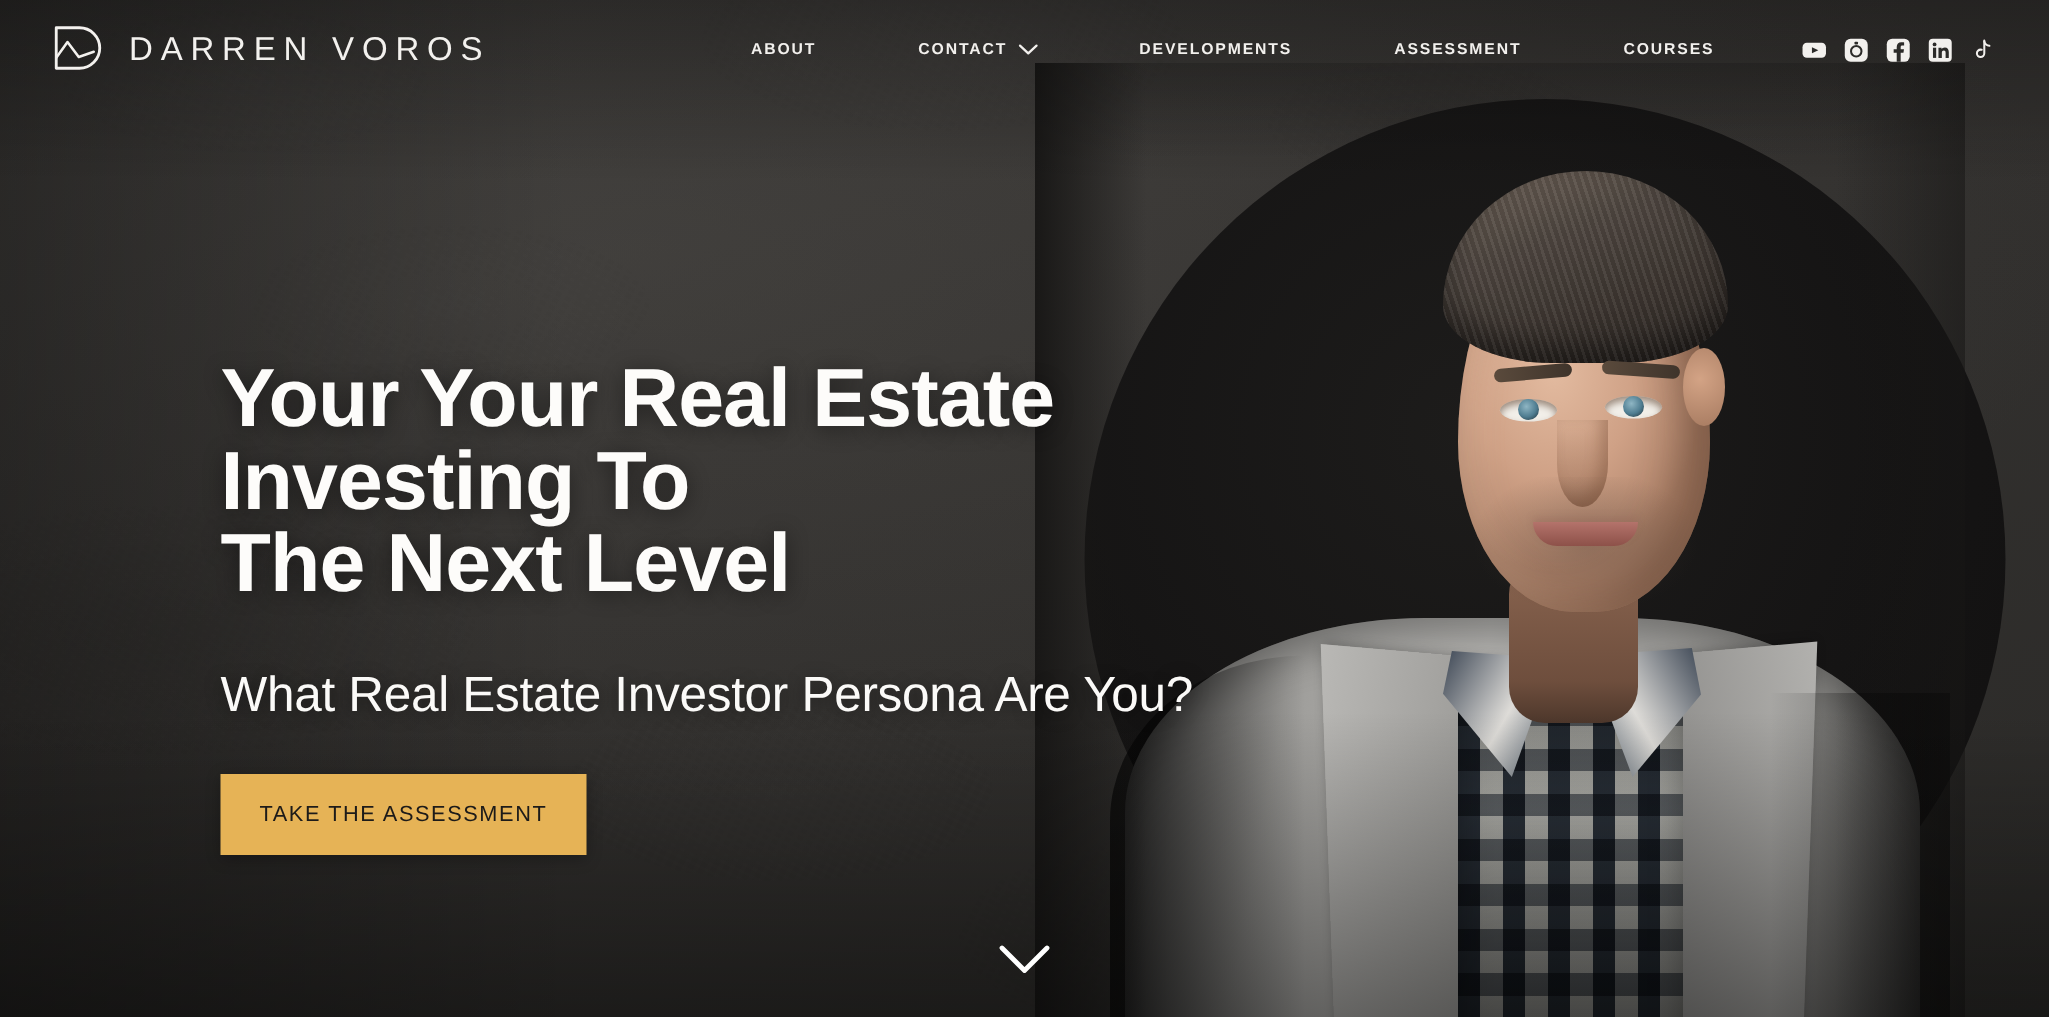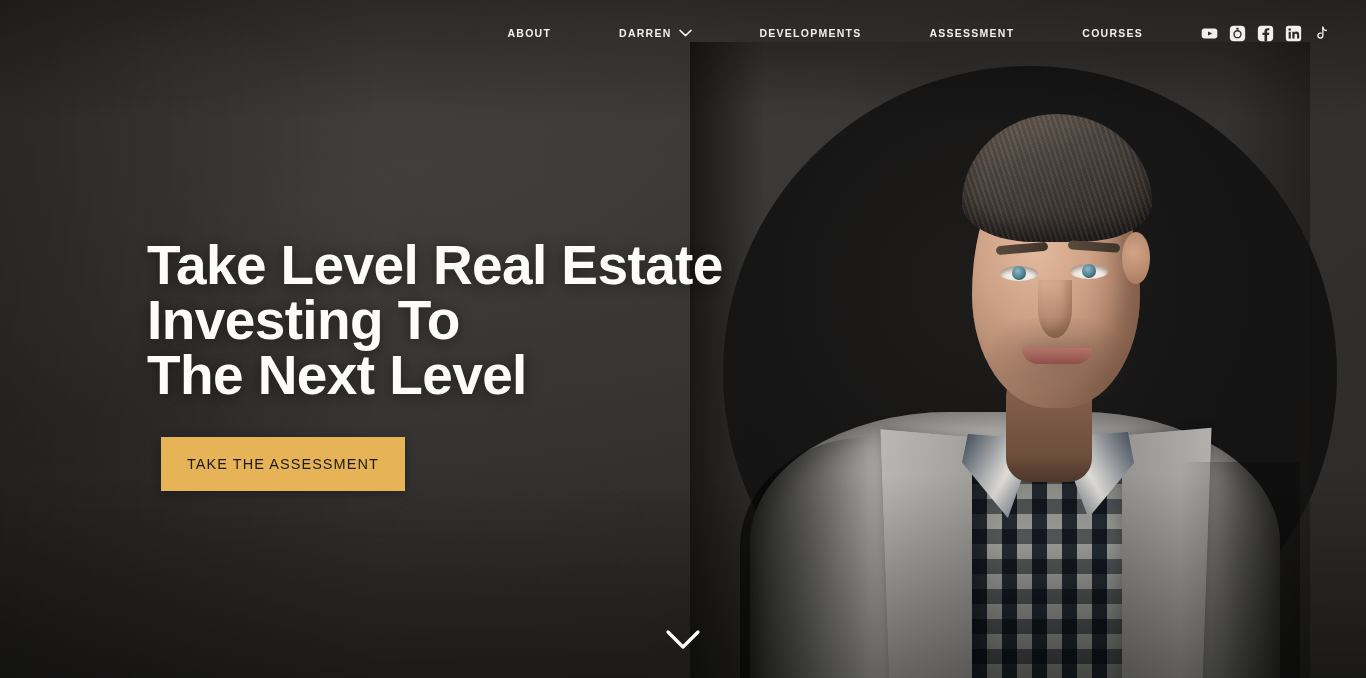--- a/index.html
+++ b/index.html
@@ -254,21 +254,20 @@
   }
   .cta{
     display:inline-flex; align-items:center; justify-content:center;
     margin-top:34px;
     min-width:199px; height:54px; padding:0 26px;
     background:#e6b356;
     color:#1d1b19;
     font-size:14.5px; font-weight:400; letter-spacing:1.05px;
     border:none; cursor:pointer;
     box-shadow:0 2px 10px rgba(0,0,0,.30);
-    margin-left:14px;
   }
 
   
   .scroll-cue{
     position:absolute; left:665px; top:628px; z-index:16;
     width:36px; height:24px; cursor:pointer;
   }
   .scroll-cue svg{ display:block; width:36px; height:24px; }
 </style>
 </head>
@@ -304,29 +303,38 @@
       <div class="blazer-shadow-r"></div>
     </div>
     <div class="subject-fade"></div>
   </div>
 
   <div class="hero-vignette"></div>
 </div>
 
 <header class="site-header">
 
+  <div class="brand">
+    <span>
+      <svg class="brand-mark" viewBox="0 0 36 36" fill="none">
+        <path d="M3.5 3.5 H19 a13.5 13.5 0 0 1 0 27 H3.5 Z" stroke="#f3f1ee" stroke-width="1.9" stroke-linejoin="round"></path>
+        <path d="M3.5 23.5 L11 13 L18.5 23 L28.5 19.5" stroke="#f3f1ee" stroke-width="1.7" stroke-linejoin="round" stroke-linecap="round"></path>
+      </svg>
+    </span>
+    <span class="brand-name">DARREN VOROS</span>
+  </div>
 
   <nav class="nav">
 
     <div class="nav-item">
       <span>ABOUT</span>
     </div>
 
     <div class="nav-item">
-      <span>DARREN</span>
+      <span>CONTACT</span>
       <span>
         <svg class="chev-down" viewBox="0 0 13 8" fill="none">
           <path d="M1 1.4 L6.5 6.6 L12 1.4" stroke="#f2f0ed" stroke-width="1.5" stroke-linecap="round" stroke-linejoin="round"></path>
         </svg>
       </span>
     </div>
 
     <div class="nav-item">
       <span>DEVELOPMENTS</span>
     </div>
@@ -379,22 +387,23 @@
           <path d="M11.6 2.4 V12.4 a2.9 2.9 0 1 1 -2.9 -2.9 c.3 0 .6.04.9.12" stroke="#f2f0ed" stroke-width="1.6" stroke-linecap="round" stroke-linejoin="round"></path>
           <path d="M11.6 3.1 c.5 1.9 2 3.2 4 3.4" stroke="#f2f0ed" stroke-width="1.6" stroke-linecap="round" stroke-linejoin="round"></path>
         </svg>
       </span>
 
     </div>
   </nav>
 </header>
 
 <div class="hero-content">
-  <h1 class="hero-title">Take Level Real Estate Investing To
+  <h1 class="hero-title">Your Your Real Estate Investing To
 The Next Level</h1>
+  <p class="hero-subtitle">What Real Estate Investor Persona Are You?</p>
   <button class="cta">TAKE THE ASSESSMENT</button>
 </div>
 
 <div class="scroll-cue">
   <span>
     <svg viewBox="0 0 36 24" fill="none">
       <path d="M3 4 L18 19 L33 4" stroke="#ffffff" stroke-width="3.2" stroke-linecap="round" stroke-linejoin="round"></path>
     </svg>
   </span>
 </div>

